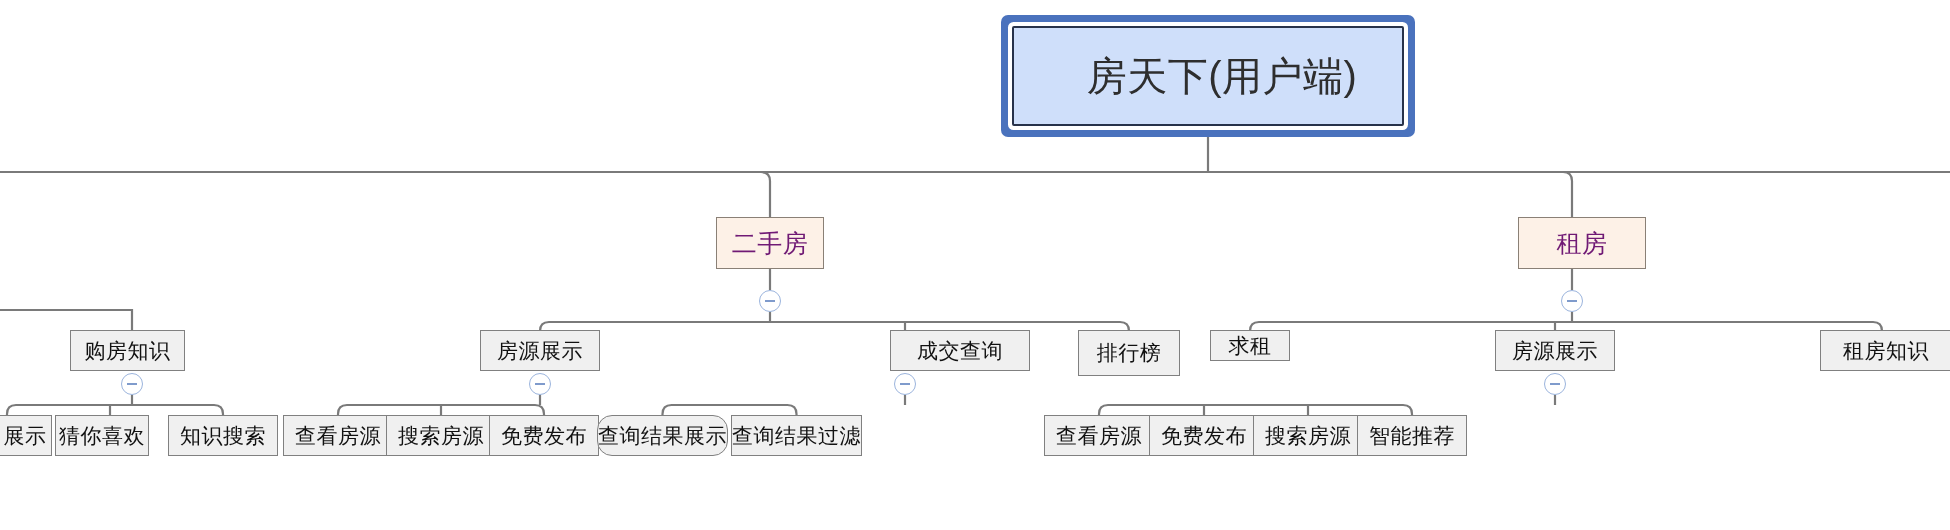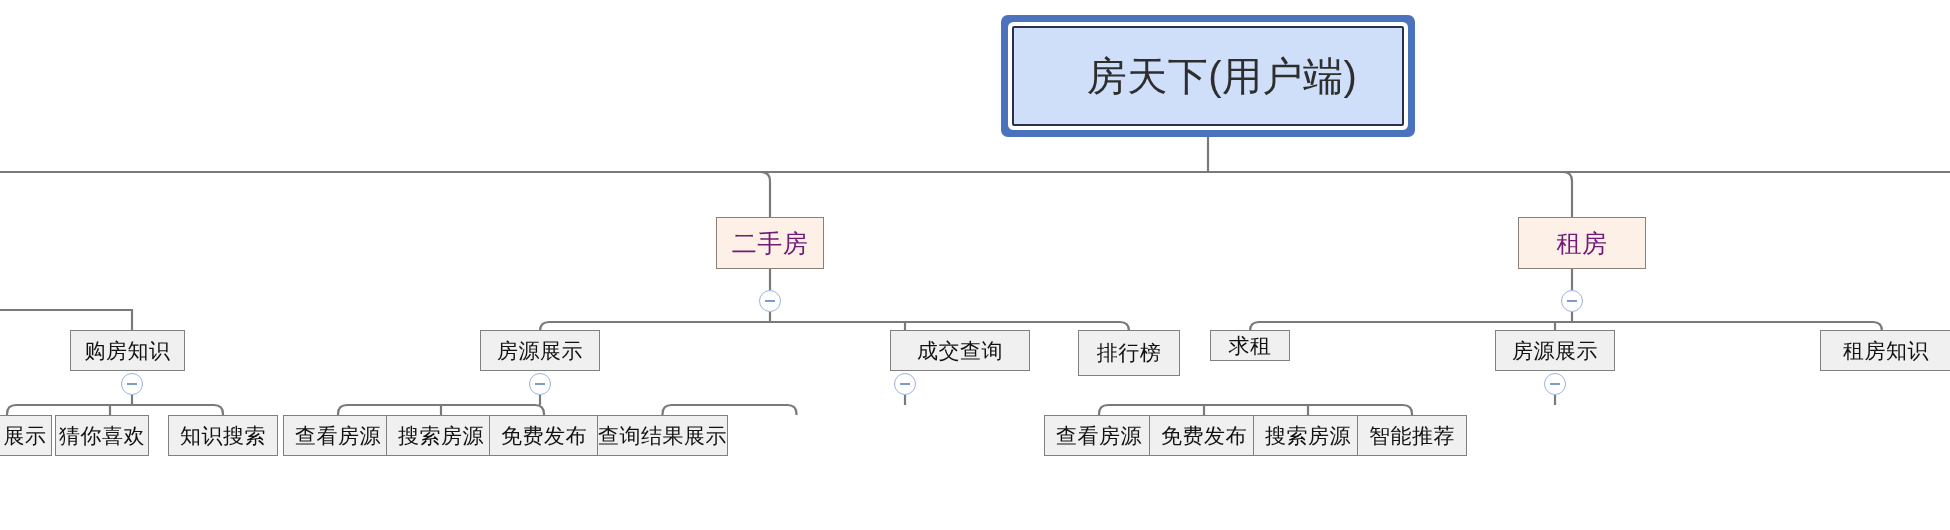--- a/index.html
+++ b/index.html
@@ -202,22 +202,25 @@
   <div class="node node-leaf" style="left:283px; top:415px; width:110px; height:41px;">
     <span>查看房源</span>
   </div>
   <div class="node node-leaf" style="left:386px; top:415px; width:110px; height:41px;">
     <span>搜索房源</span>
   </div>
   <div class="node node-leaf" style="left:489px; top:415px; width:110px; height:41px;">
     <span>免费发布</span>
   </div>
 
-  <div class="node node-leaf" style="left:597px; top:415px; width:131px; height:41px;">
+  <div class="node node-leaf" style="left:597px; top:415px; width:131px; height:41px;border-radius:15px;">
     <span>查询结果展示</span>
+  </div>
+  <div class="node node-leaf" style="left:731px; top:415px; width:131px; height:41px;">
+    <span>查询结果过滤</span>
   </div>
 
   <div class="node node-leaf" style="left:1044px; top:415px; width:110px; height:41px;">
     <span>查看房源</span>
   </div>
   <div class="node node-leaf" style="left:1149px; top:415px; width:110px; height:41px;">
     <span>免费发布</span>
   </div>
   <div class="node node-leaf" style="left:1253px; top:415px; width:110px; height:41px;">
     <span>搜索房源</span>

